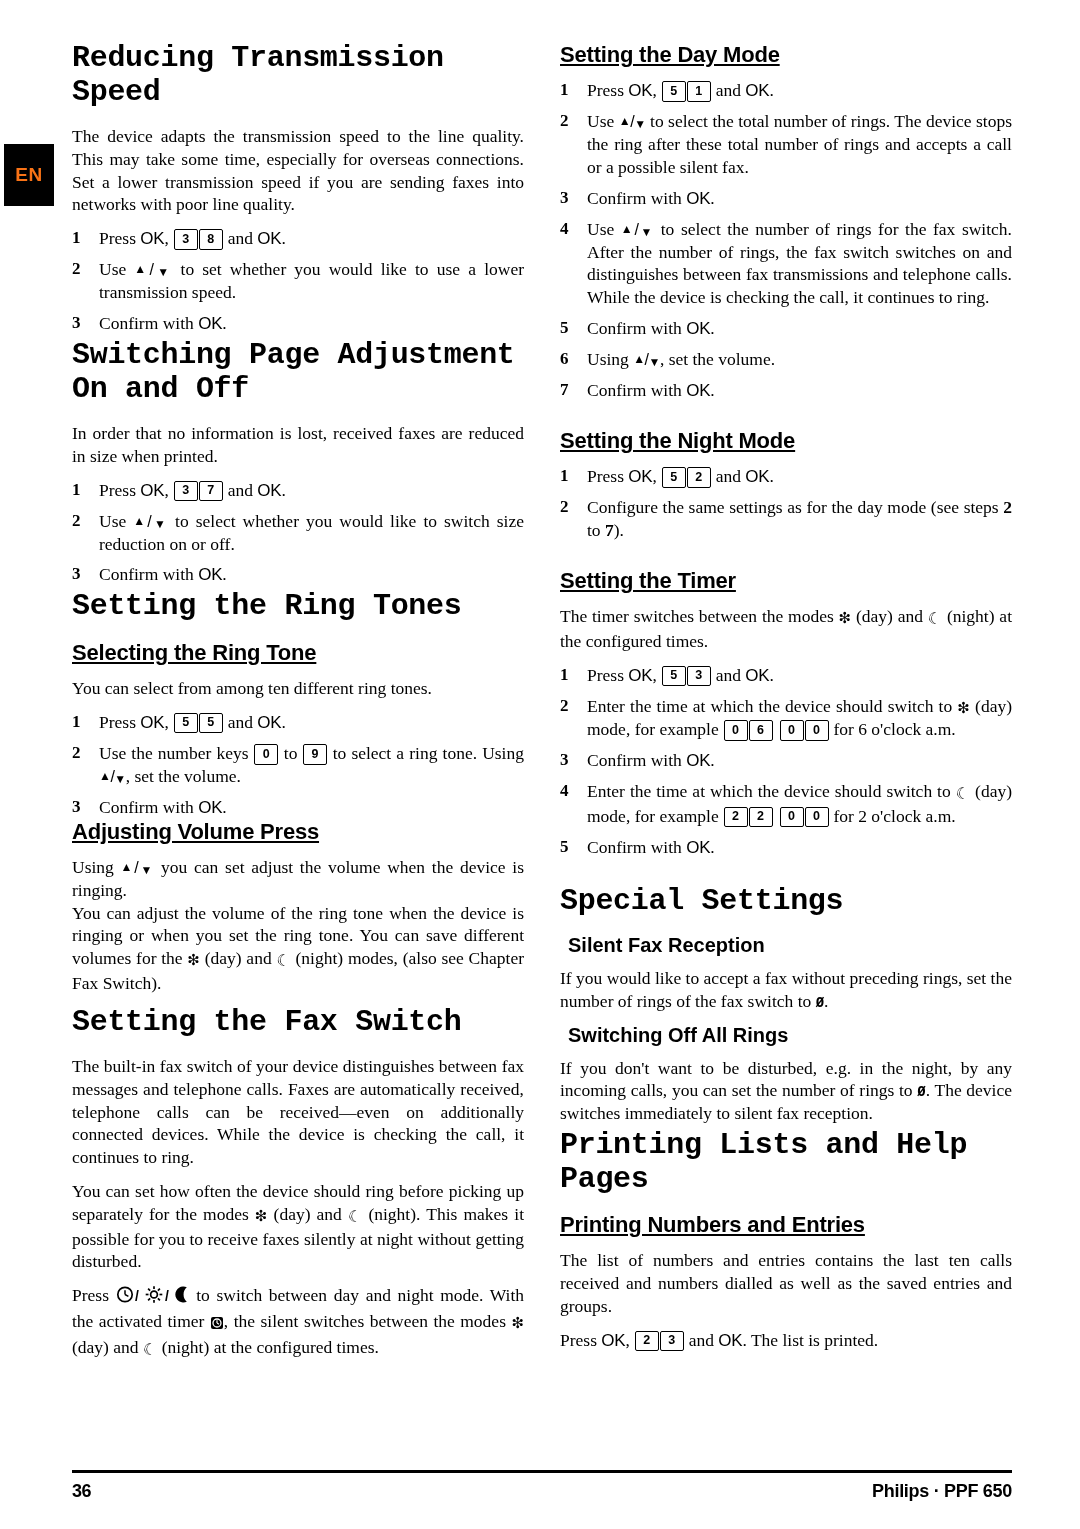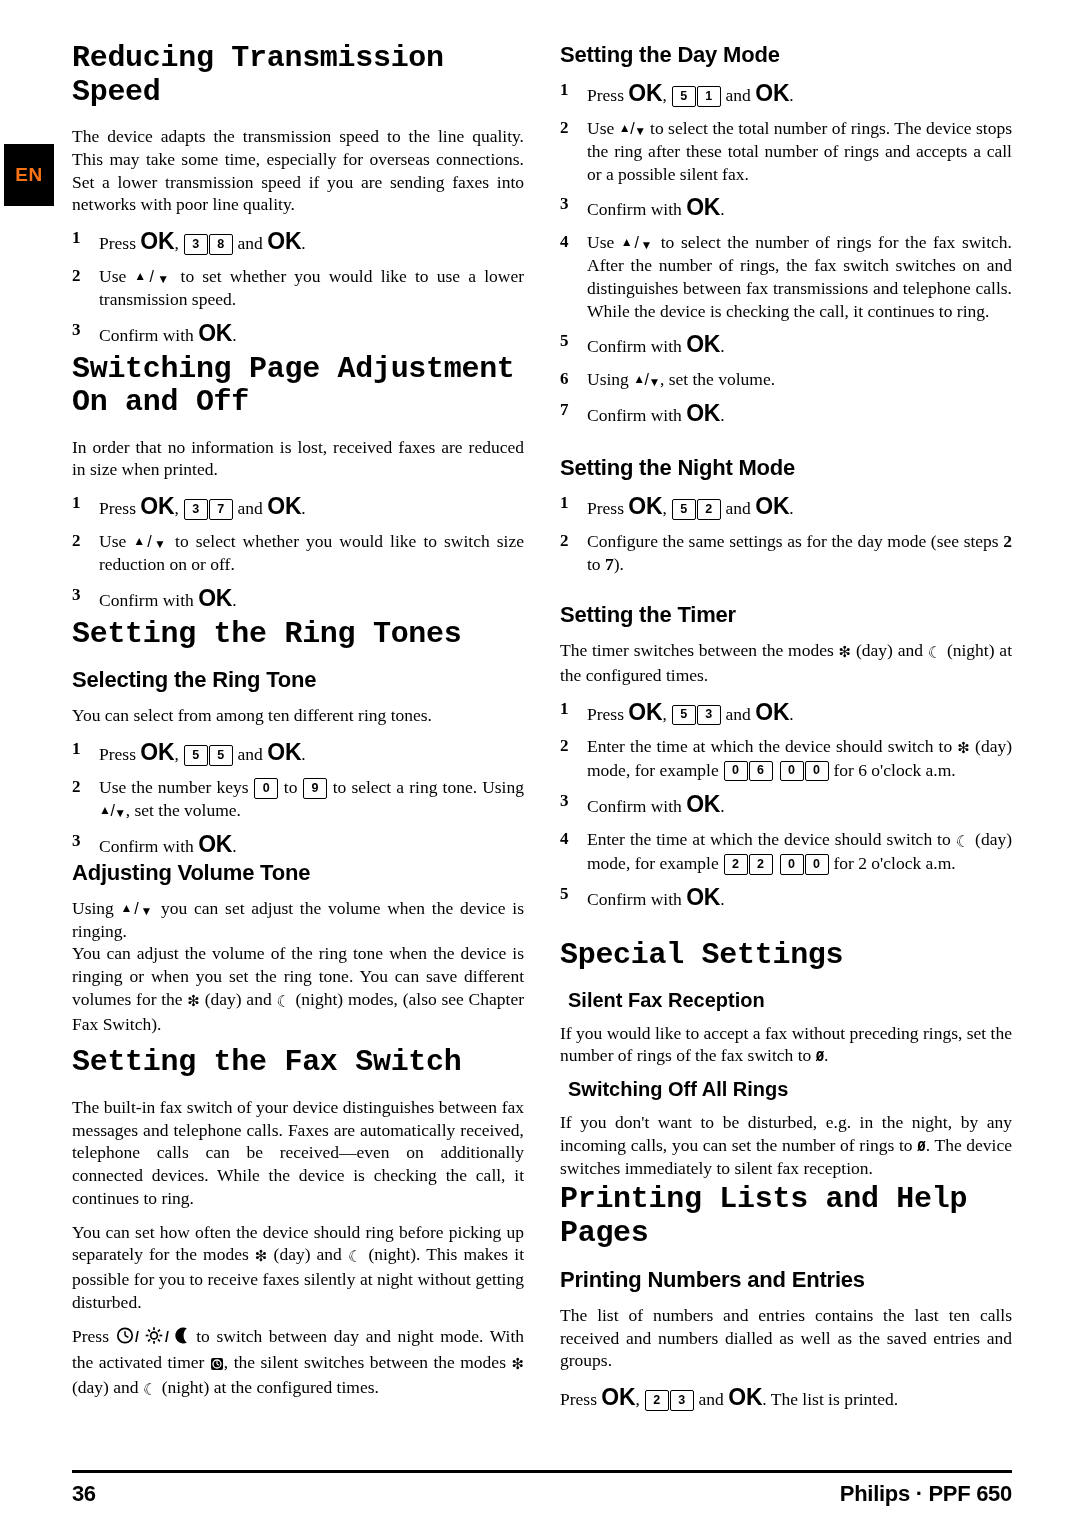--- a/index.html
+++ b/index.html
@@ -62,20 +62,21 @@
     padding: 0;
   }
   h2.h-sub {
     font-family: "Liberation Sans", sans-serif;
     font-weight: bold;
     font-size: 22px;
     line-height: 1.15;
     letter-spacing: -0.2px;
     margin: 0 0 12px 0;
     padding: 0;
+    text-decoration: underline;
   }
   h3.h-sub3 {
     font-family: "Liberation Sans", sans-serif;
     font-weight: bold;
     font-size: 20px;
     line-height: 1.15;
     margin: 0 0 10px 8px;
     padding: 0;
   }
   .sec { margin-bottom: 4px; }
@@ -117,22 +118,22 @@
     top: 0;
     font-family: "Liberation Serif", serif;
     font-weight: bold;
     font-size: 17px;
   }
   ol.steps > li.plain { text-align: left; }
 
   
   .ok {
     font-family: "Liberation Sans", sans-serif;
-    font-weight: bold;
-    font-size: 23px;
+    font-weight: normal;
+    font-size: 17px;
     letter-spacing: -0.2px;
   }
   .b { font-weight: bold; }
 
   
   .key {
     display: inline-block;
     border: 1.3px solid #000;
     border-radius: 2px;
     font-family: "Liberation Sans", sans-serif;
@@ -198,21 +199,21 @@
   .footer {
     position: absolute;
     left: 72px;
     top: 1481px;
     width: 940px;
     display: flex;
     justify-content: space-between;
     align-items: baseline;
     font-family: "Liberation Sans", sans-serif;
     font-weight: bold;
-    font-size: 22px;
+    font-size: 18px;
   }
   .footer .pg { letter-spacing: -0.5px; }
   .footer .brand { letter-spacing: -0.3px; }
 </style>
 </head>
 <body>
 
 <div class="page">
 
   <div class="lang-tab">
@@ -265,21 +266,21 @@
             <span class="num">1</span><span>Press </span><span class="ok">OK</span><span>, </span><span class="keypair"><span class="key">5</span><span class="key">5</span></span><span> and </span><span class="ok">OK</span><span>.</span>
           </li>
           <li>
             <span class="num">2</span><span>Use the number keys </span><span class="key">0</span><span> to </span><span class="key">9</span><span> to select a ring tone. Using </span><span class="updown"><span class="ar">▲</span><span class="sl">/</span><span class="ard">▼</span></span><span>, set the volume.</span>
           </li>
           <li>
             <span class="num">3</span><span>Confirm with </span><span class="ok">OK</span><span>.</span>
           </li>
         </ol>
 
-        <h2 class="h-sub sec-gap-mid">Adjusting Volume Tone</h2>
+        <h2 class="h-sub sec-gap-mid">Adjusting Volume Press</h2>
         <p class="body last"><span>Using </span><span class="updown"><span class="ar">▲</span><span class="sl">/</span><span class="ard">▼</span></span><span> you can set adjust the volume when the device is ringing.</span></p>
         <p class="body"><span>You can adjust the volume of the ring tone when the device is ringing or when you set the ring tone. You can save different volumes for the </span><span class="g-day">❇</span><span> (day) and </span><span class="g-night">☾</span><span> (night) modes, (also see Chapter Fax Switch).</span></p>
       </section>
 
       <section class="sec sec-gap-big">
         <h1 class="h-main">Setting the Fax Switch</h1>
         <p class="body">The built-in fax switch of your device distinguishes between fax messages and telephone calls. Faxes are automatically received, telephone calls can be received—even on additionally connected devices. While the device is checking the call, it continues to ring.</p>
         <p class="body"><span>You can set how often the device should ring before picking up separately for the modes </span><span class="g-day">❇</span><span> (day) and </span><span class="g-night">☾</span><span> (night). This makes it possible for you to receive faxes silently at night without getting disturbed.</span></p>
         <p class="body last"><span>Press </span><span class="icn"><svg width="74" height="19" viewBox="0 0 74 19" xmlns="http://www.w3.org/2000/svg">
                 <g fill="none" stroke="#000" stroke-width="1.7">

